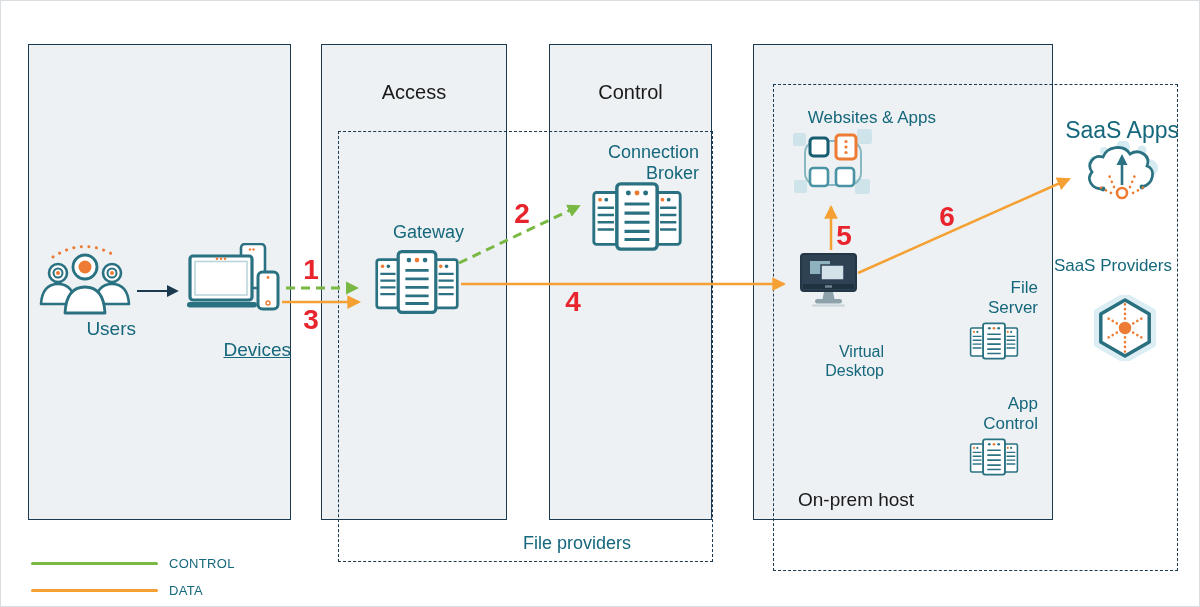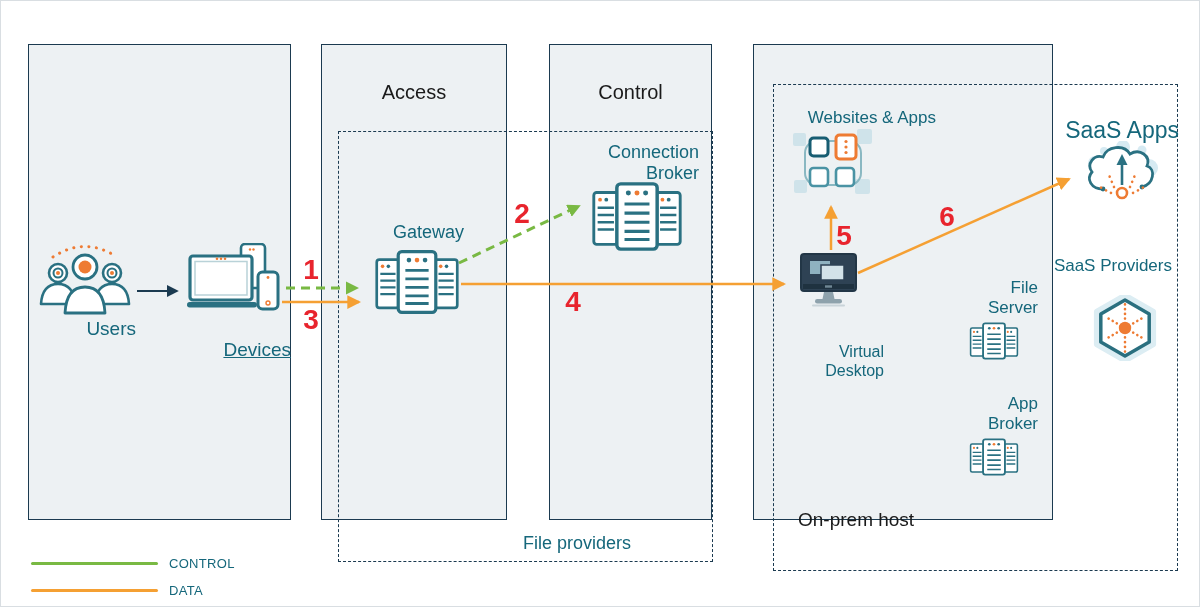--- a/index.html
+++ b/index.html
@@ -32,21 +32,21 @@
   #box-access{left:320px;top:43px;width:186px;height:476px;}
   #box-control{left:548px;top:43px;width:163px;height:476px;}
   #box-resources{left:752px;top:43px;width:300px;height:476px;}
   #daas-dashed{left:337px;top:130px;width:375px;height:431px;}
   #onprem-dashed{left:772px;top:83px;width:405px;height:487px;}
 
   
   #ttl-access{left:320px;top:80px;width:186px;}
   #ttl-control{left:548px;top:80px;width:163px;}
   #ttl-resources{left:752px;top:58px;width:300px;}
-  #lbl-onprem{left:797px;top:488px;font-size:19px;margin-top:20px;}
+  #lbl-onprem{left:797px;top:488px;font-size:19px;}
   #lbl-users{left:35px;top:317px;width:100px;font-size:19px;}
   #lbl-devices{left:190px;top:338px;width:100px;font-size:19px;text-decoration:underline;}
   #lbl-gateway{left:363px;top:221px;width:100px;font-size:18px;}
   #lbl-broker{left:576px;top:141px;width:122px;font-size:18px;}
   #lbl-websites{left:775px;top:107px;width:160px;font-size:17px;}
   #lbl-vd{left:793px;top:306px;width:90px;font-size:16px;margin-top:36px;}
   #lbl-fileserver{left:957px;top:277px;width:80px;font-size:17px;}
   #lbl-appserver{left:957px;top:393px;width:80px;font-size:17px;}
   #lbl-saas{left:1058px;top:116px;width:120px;font-size:23px;}
   #lbl-iaas{left:1051px;top:255px;width:120px;font-size:17px;}
@@ -277,21 +277,21 @@
   <div class="ptitle" id="ttl-control">Control</div>
   <div class="blabel" id="lbl-onprem">On-prem host</div>
 
   <div class="tlabel" id="lbl-users">Users</div>
   <div class="tlabel" id="lbl-devices">Devices</div>
   <div class="tlabel" id="lbl-gateway">Gateway</div>
   <div class="tlabel" id="lbl-broker">Connection Broker</div>
   <div class="tlabel" id="lbl-websites">Websites &amp; Apps</div>
   <div class="tlabel" id="lbl-vd">Virtual Desktop</div>
   <div class="tlabel" id="lbl-fileserver">File Server</div>
-  <div class="tlabel" id="lbl-appserver">App Broker</div>
+  <div class="tlabel" id="lbl-appserver">App Control</div>
   <div class="tlabel" id="lbl-saas">SaaS Apps</div>
   <div class="tlabel" id="lbl-iaas">SaaS Providers</div>
   <div class="tlabel" id="lbl-daas">File providers</div>
 
   <div class="num" id="num-1">1</div>
   <div class="num" id="num-2">2</div>
   <div class="num" id="num-3">3</div>
   <div class="num" id="num-4">4</div>
   <div class="num" id="num-5">5</div>
   <div class="num" id="num-6">6</div>

